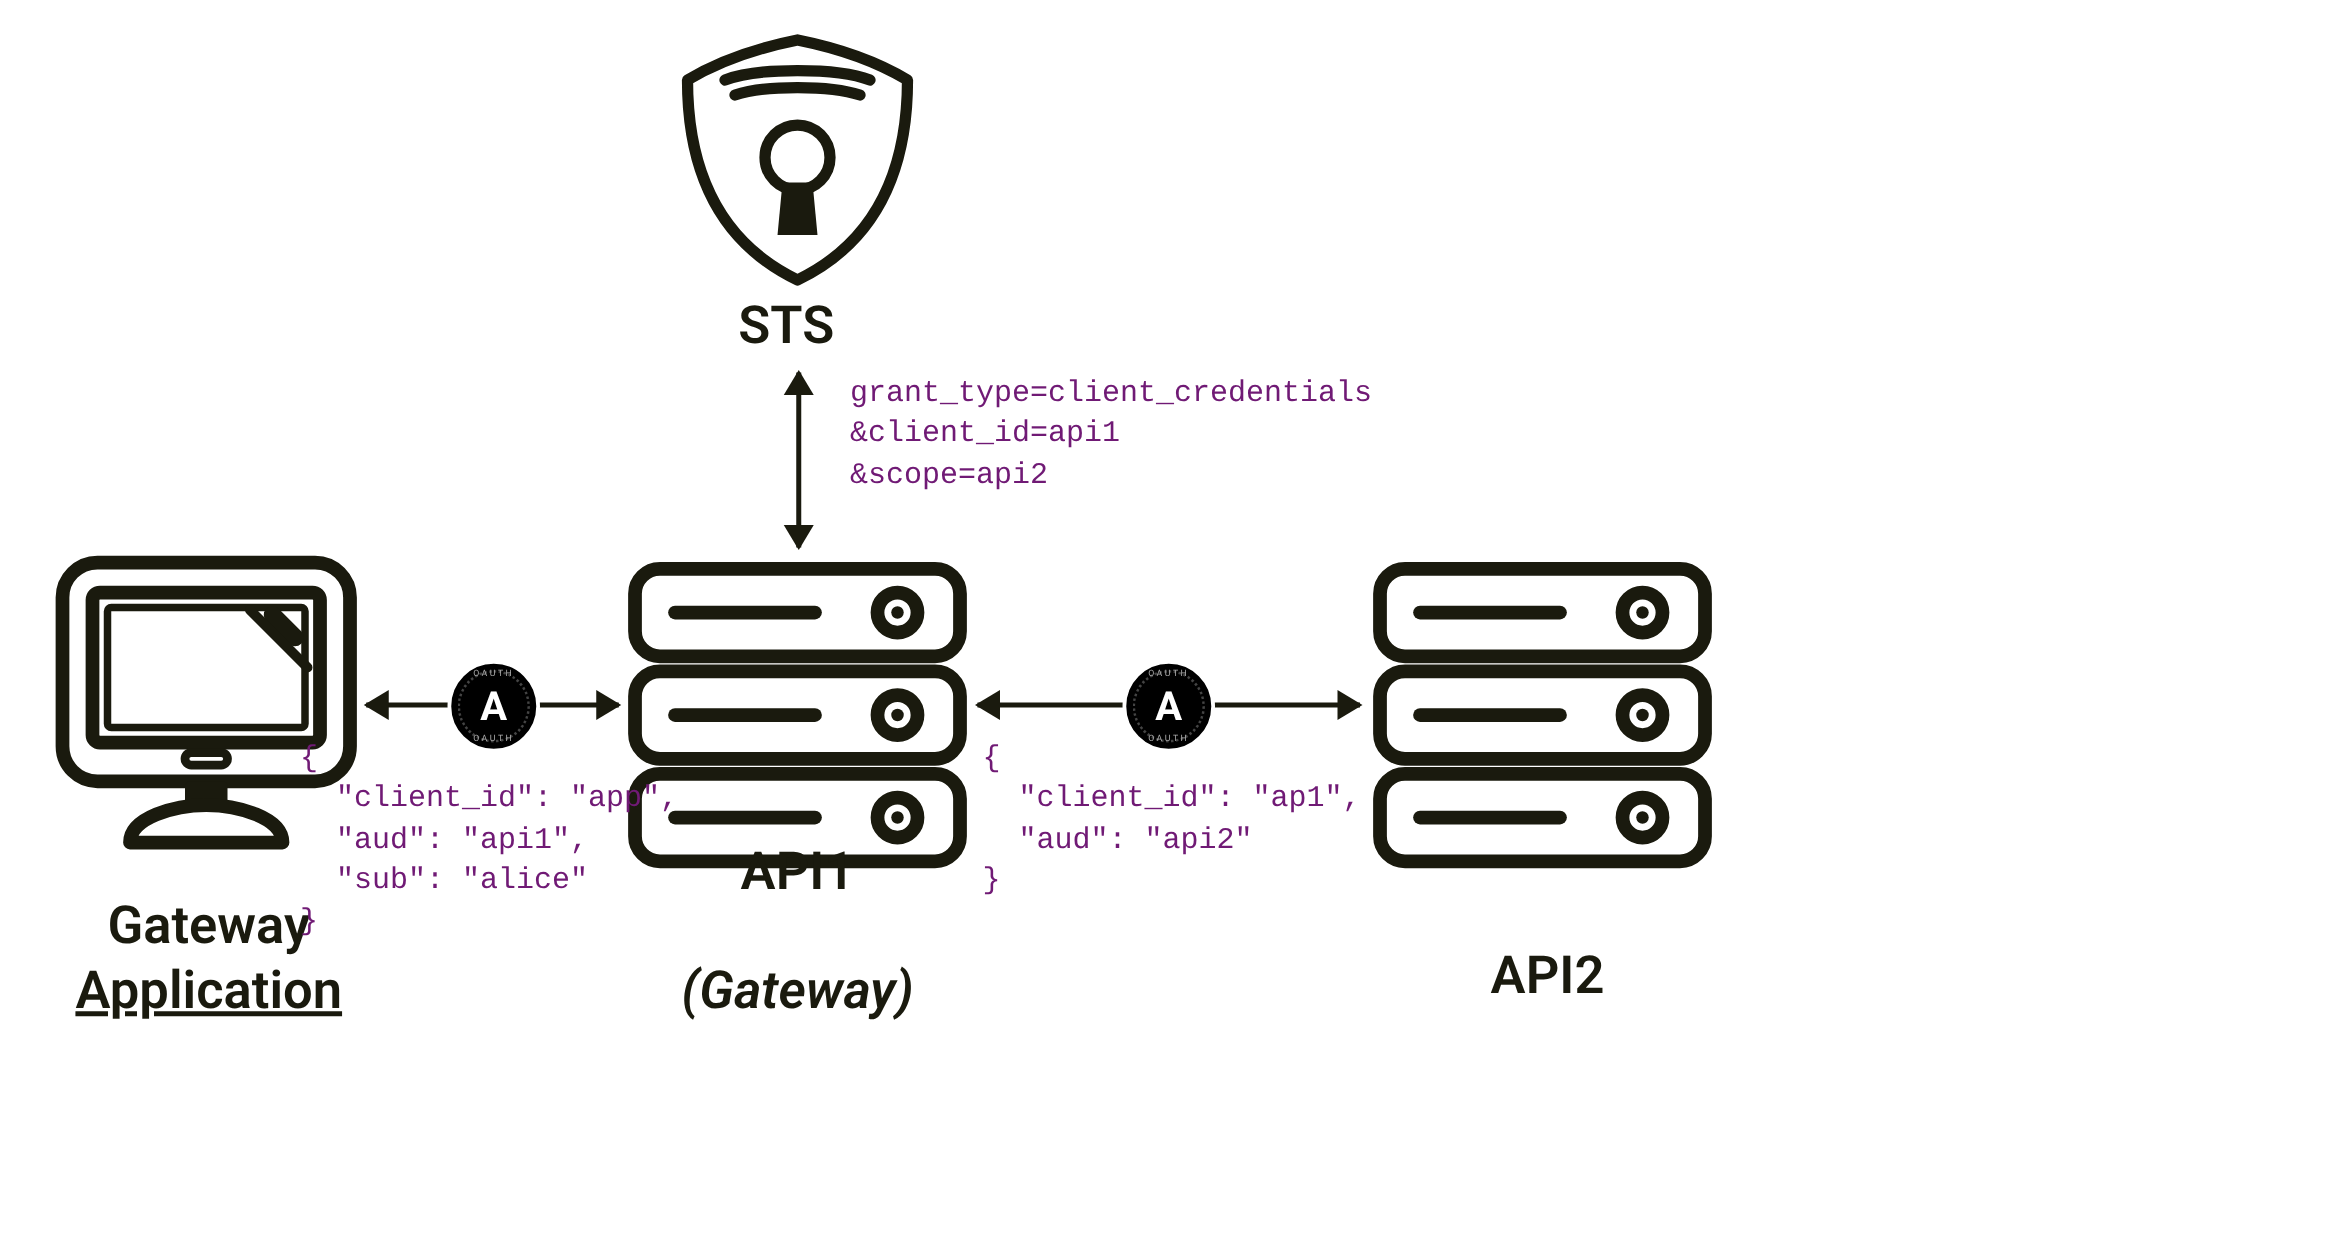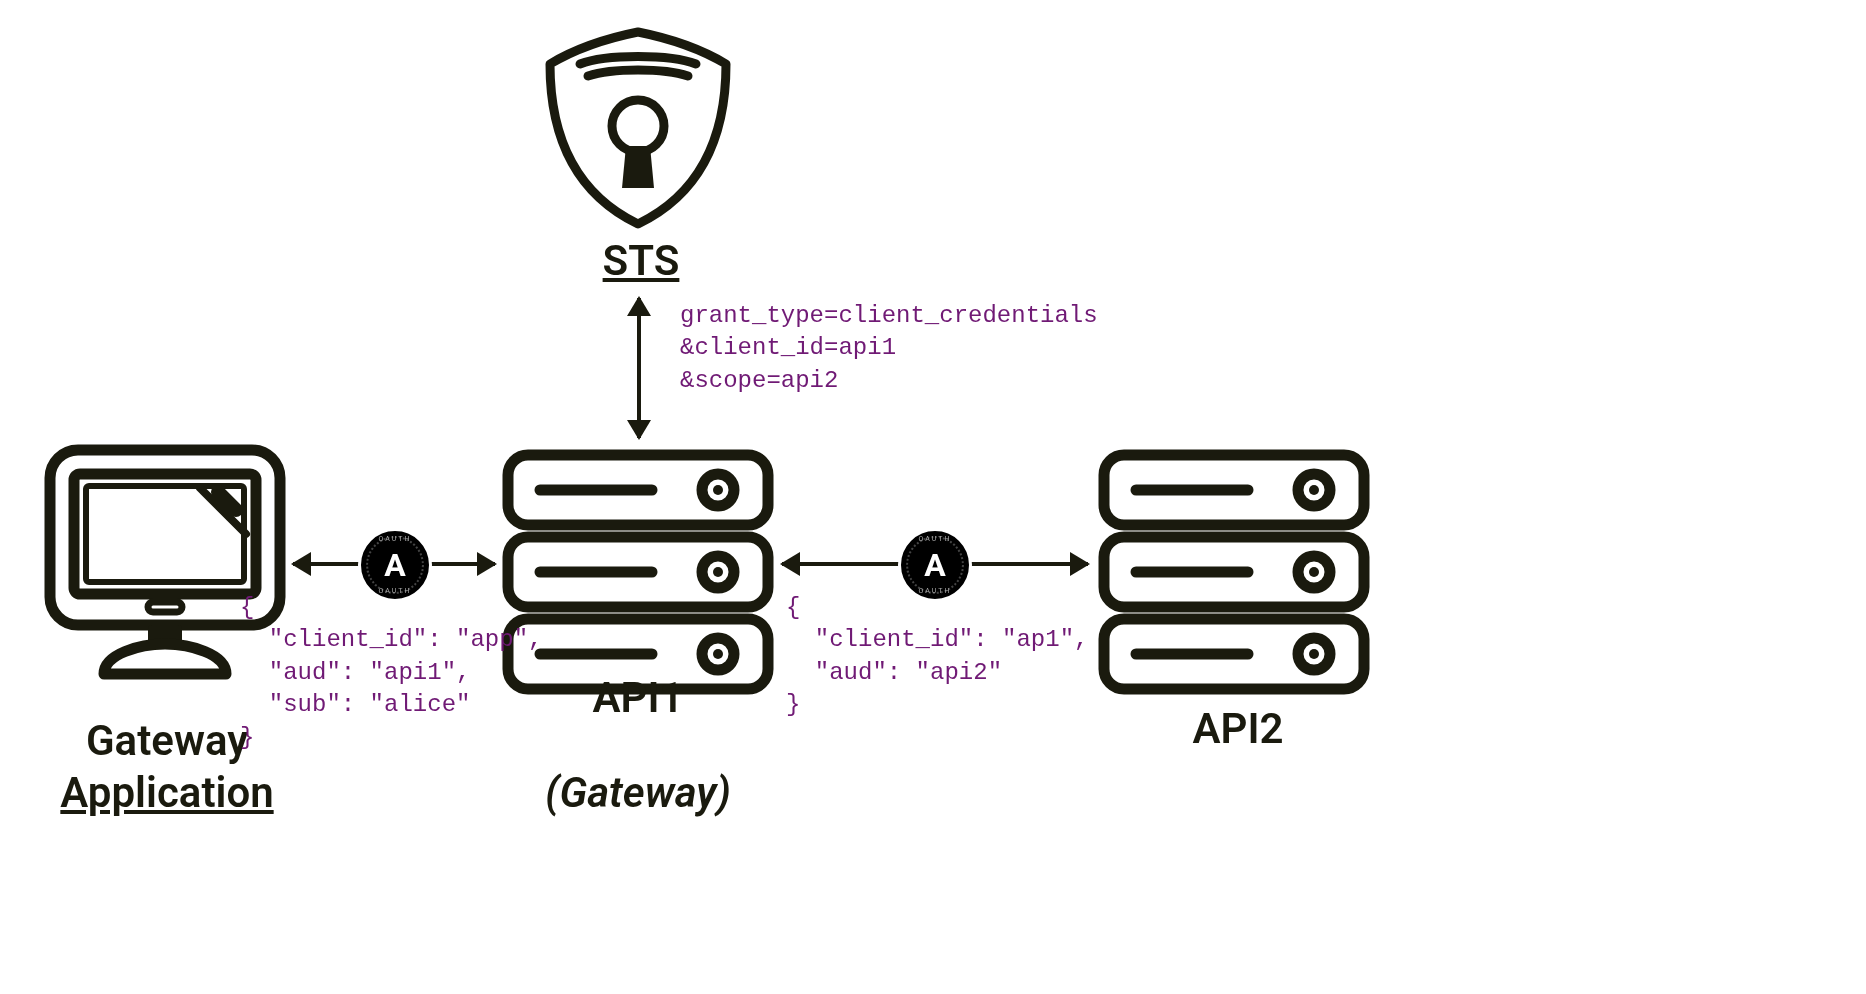--- a/index.html
+++ b/index.html
@@ -117,21 +117,21 @@
 
       <path d="M52 46 C78 36 142 36 168 46"></path>
       <path d="M60 58 C84 50 136 50 160 58"></path>
 
       <circle cx="110" cy="108" r="26"></circle>
 
       <path d="M98 128 L94 170 L126 170 L122 128 Z" fill="#1a1a0e" stroke="none"></path>
     </g>
   </svg>
 </div>
-<div class="node-label" style="left:576px; top:236px; width:130px;text-decoration:underline;">STS</div>
+<div class="node-label" style="left:564px; top:236px; width:130px;">STS</div>
 
 <div class="arrow-v double" style="left:637px; top:298px; height:140px;"></div>
 
 <div class="code-block" style="left:680px; top:300px;">grant_type=client_credentials
 &amp;client_id=api1
 &amp;scope=api2</div>
 
 <div class="monitor-icon">
   <svg width="250" height="250" viewBox="0 0 250 250">
     <g fill="none" stroke="#1a1a0e" stroke-width="11" stroke-linejoin="round" stroke-linecap="round">
@@ -191,21 +191,21 @@
       <line x1="42" y1="127" x2="154" y2="127"></line>
       <circle cx="220" cy="127" r="16"></circle>
         <circle cx="220" cy="127" r="5" fill="#1a1a0e" stroke="none"></circle>
       <rect x="10" y="174" width="260" height="70" rx="20"></rect>
       <line x1="42" y1="209" x2="154" y2="209"></line>
       <circle cx="220" cy="209" r="16"></circle>
         <circle cx="220" cy="209" r="5" fill="#1a1a0e" stroke="none"></circle>
     </g>
   </svg>
 </div>
-<div class="node-label" style="left:1098px; top:704px; width:280px;">API2</div>
+<div class="node-label" style="left:1098px; top:756px; width:280px;">API2</div>
 
 <div class="arrow-h double" style="left:293px; top:562px; width:202px;"></div>
 <div class="oauth-badge" style="left:358px; top:528px;">
   <div class="inner">
     <span class="ring-text-top">OAUTH</span>
     <span class="ring-text-bottom">OAUTH</span>
   </div>
 </div>
 
 <div class="code-block" style="left:240px; top:592px;">{

